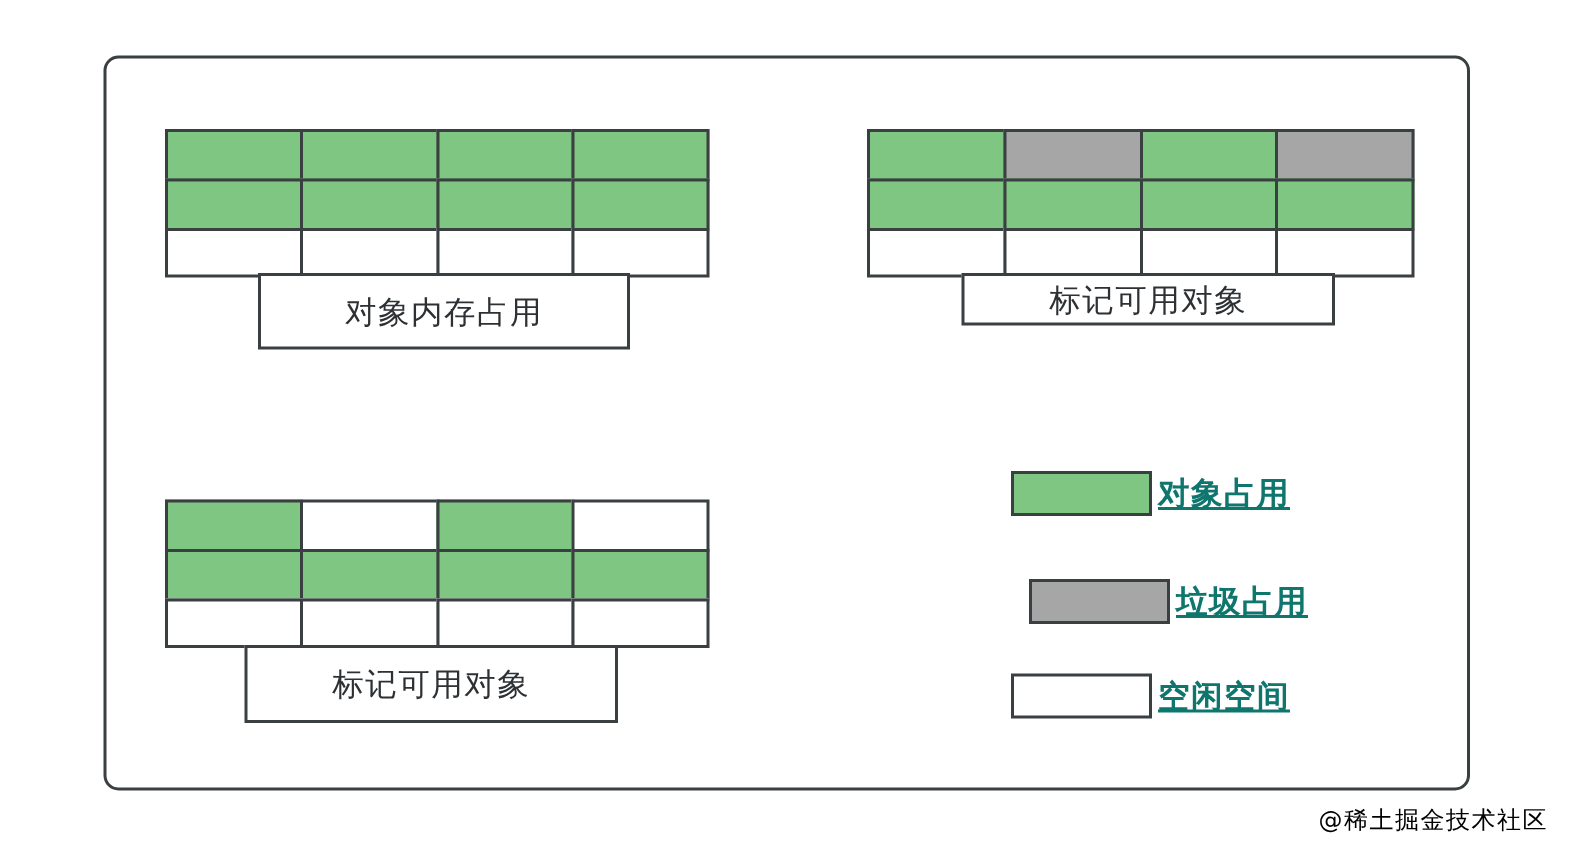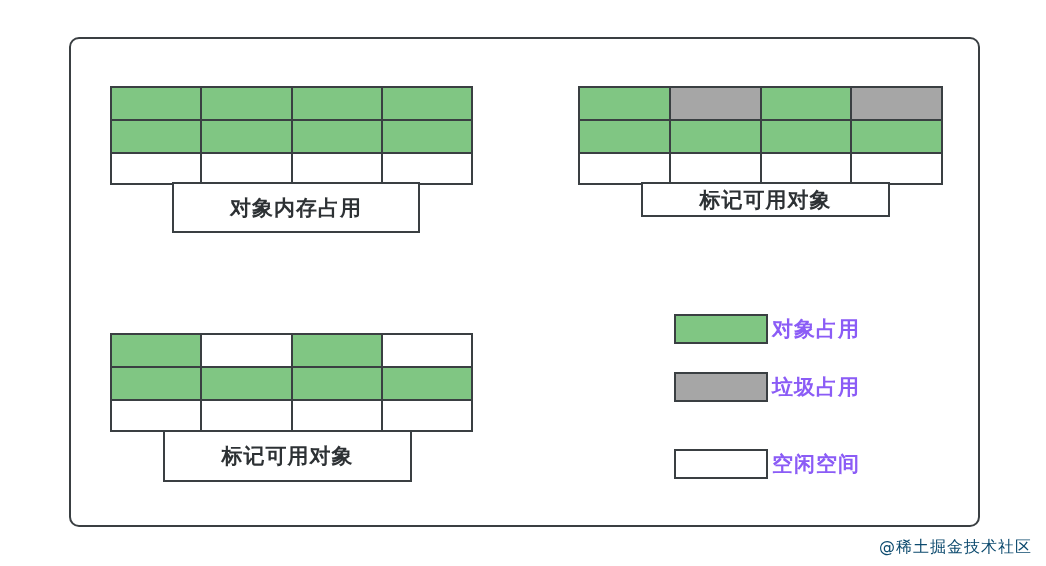--- a/index.html
+++ b/index.html
@@ -67,64 +67,65 @@
   .caption-box {
     position: absolute;
     box-sizing: border-box;
     border: 2px solid #3a3f42;
     background: #ffffff;
     display: flex;
     align-items: center;
     justify-content: center;
     color: #2d3134;
     font-size: 21px;
-    font-weight: 700;
+    font-weight: 400;
     letter-spacing: 1px;
   }
 
   
   .legend {
     position: absolute;
     left: 674px;
     top: 314px;
     width: 260px;
     height: 168px;
   }
   .legend-item {
     position: absolute;
     left: 0;
     display: flex;
     flex-direction: row;
     align-items: center;
   }
   .legend-item.item-0 { top: 0px; }
-  .legend-item.item-1 { top: 58px; }
+  .legend-item.item-1 { top: 72px; margin-left: 12px; }
   .legend-item.item-2 { top: 135px; }
 
   .legend-swatch {
     width: 94px;
     height: 30px;
     box-sizing: border-box;
     border: 2px solid #3a3f42;
   }
   .legend-label {
     margin-left: 4px;
-    color: #8b5cf6;
+    color: #0f766e;
     font-size: 21px;
     font-weight: 700;
     letter-spacing: 1px;
     white-space: nowrap;
+    text-decoration: underline;
   }
 
   
   .watermark {
     position: absolute;
     right: 14px;
     bottom: 8px;
-    color: #0c4a6e;
+    color: #000000;
     font-size: 16px;
     letter-spacing: 1px;
     white-space: nowrap;
   }
 </style>
 </head>
 <body>
 
 <div id="canvas">
 

